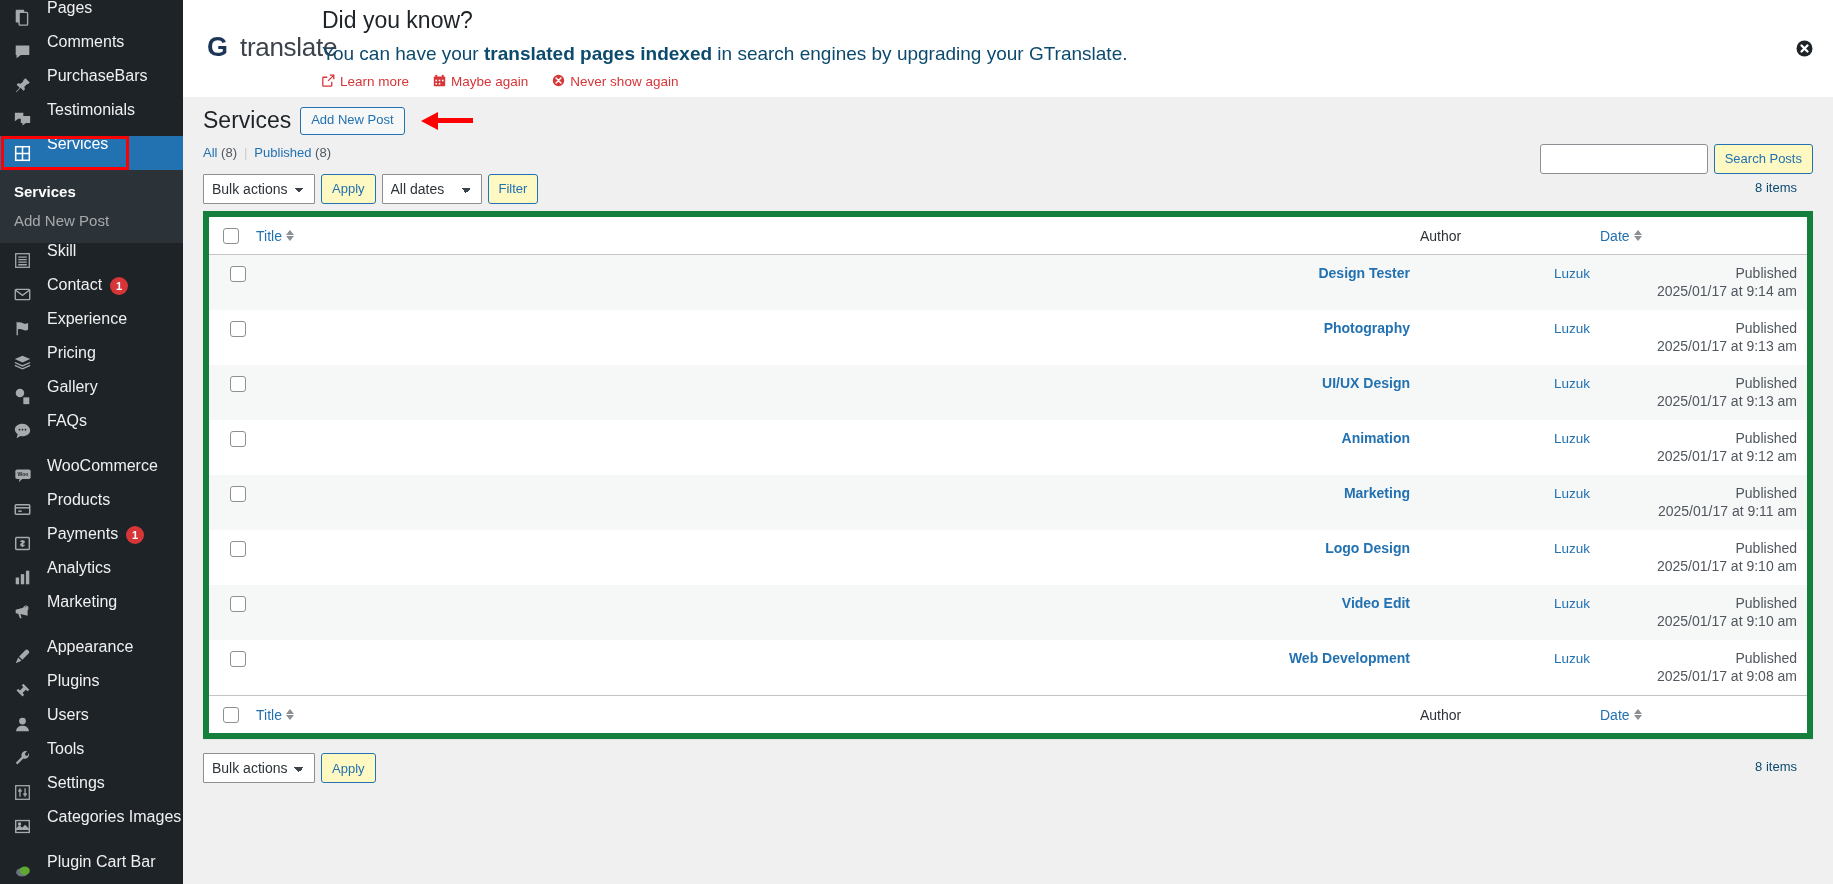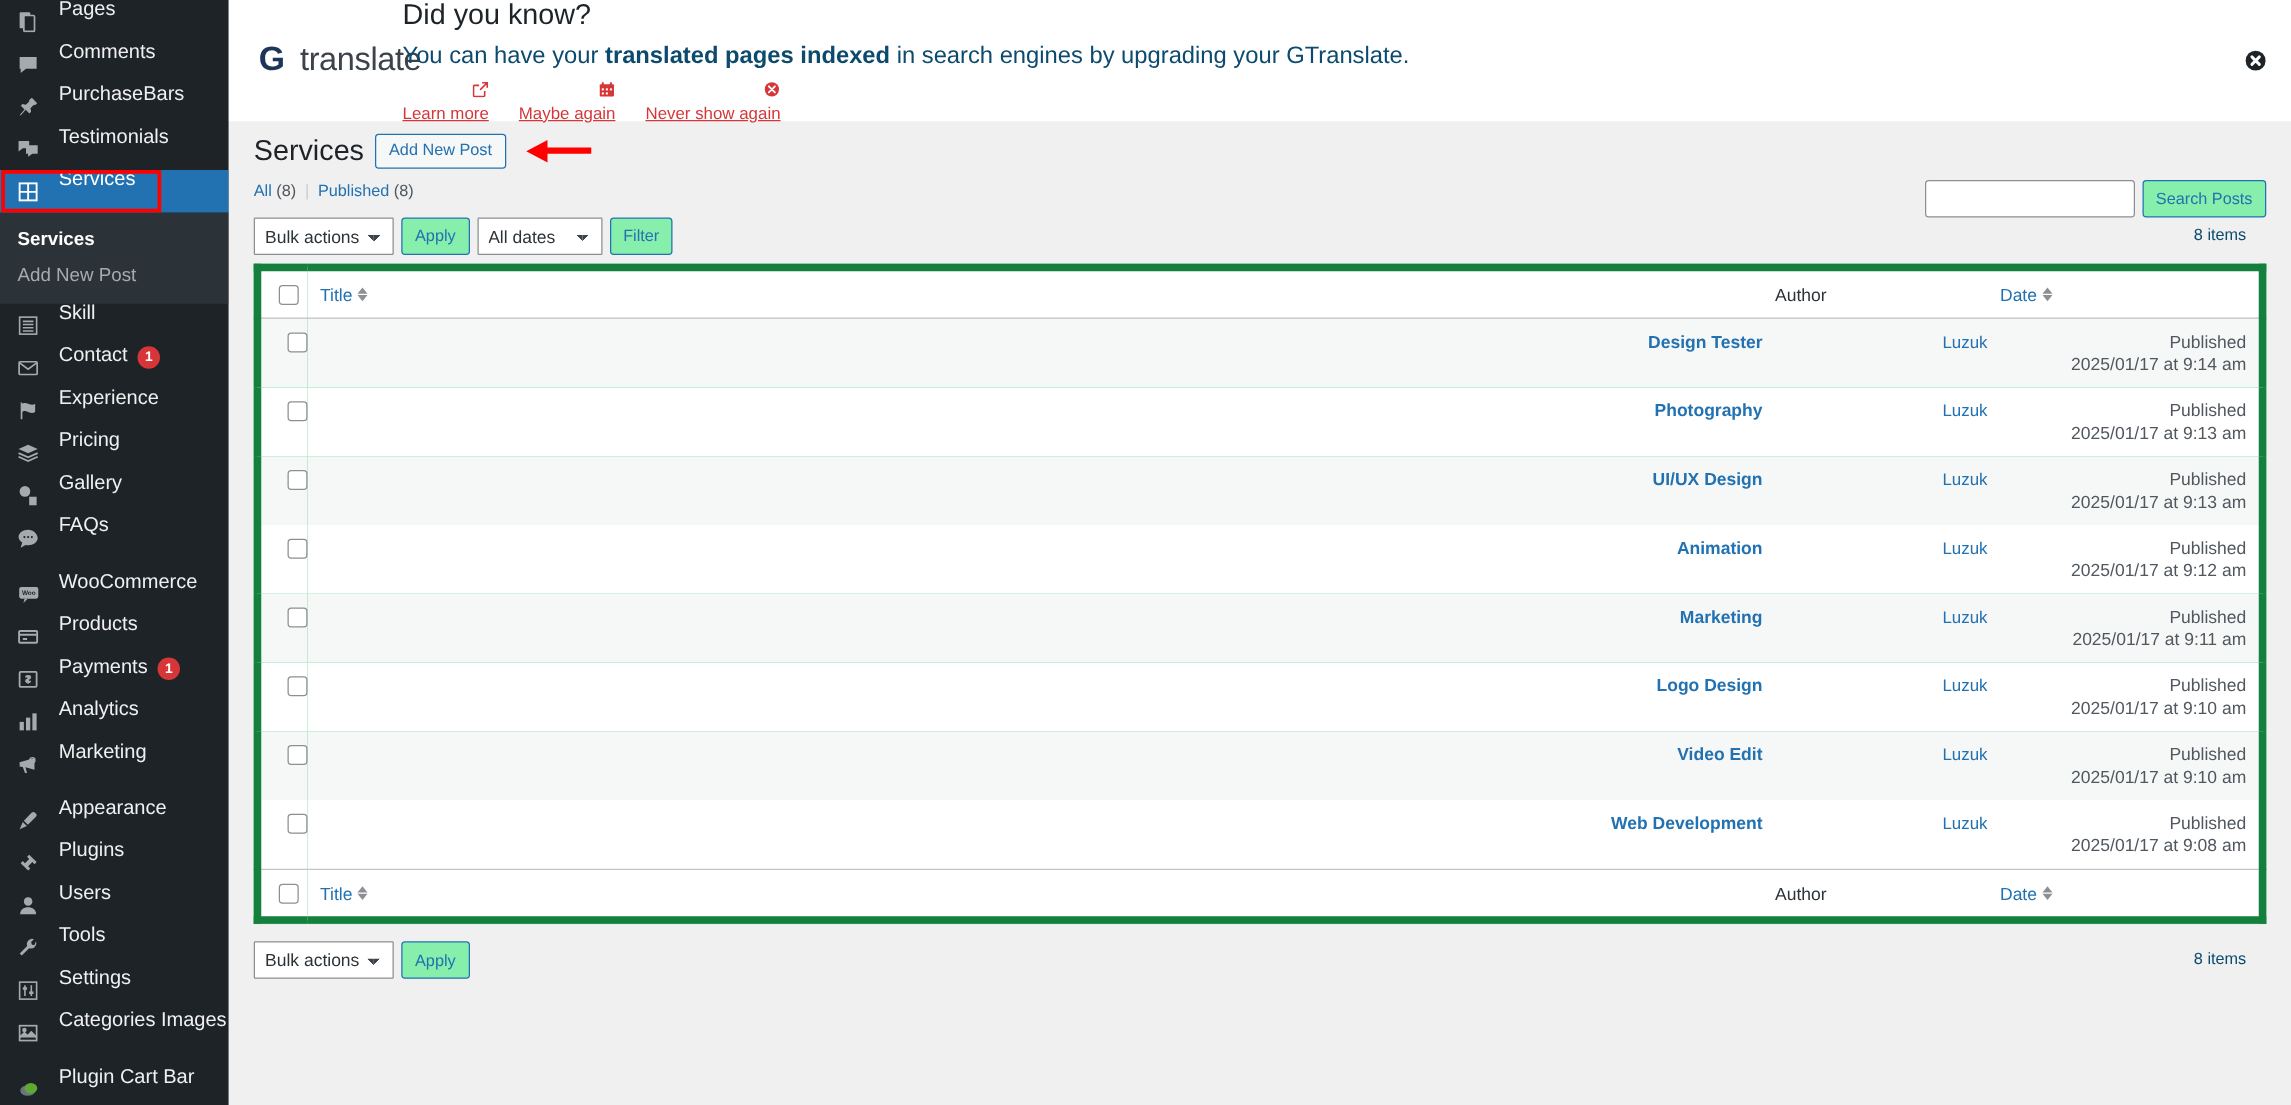--- a/index.html
+++ b/index.html
@@ -127,26 +127,24 @@
   }
   .gt-text {
     font-size: 19px;
     color: #0c4a6e;
     margin: 0 0 9px 0;
   }
   .gt-text b { font-weight: 700; }
   .gt-links { display: flex; gap: 24px; font-size: 13.5px; }
   .gt-links a {
     color: #d63638;
-    text-decoration: underline;
     display: inline-flex;
-    align-items: flex-end;
+    align-items: flex-start;
     gap: 5px;
     cursor: pointer;
-    flex-direction: column;
   }
   .gt-links .li { color: #d63638; display:inline-flex; }
   .gt-dismiss {
     position: absolute;
     right: 20px; top: 40px;
     width: 17px; height: 17px;
     cursor: pointer;
   }
 
   
@@ -237,21 +235,21 @@
       calc(100% - 10px) 13px;
     background-size: 5px 5px, 5px 5px;
     background-repeat: no-repeat;
     font-family: "Liberation Sans", sans-serif;
     cursor: pointer;
   }
   .btn-sec {
     height: 30px;
     font-size: 13px;
     color: #2271b1;
-    background: #86efac;
+    background: #fef9c3;
     border: 1px solid #2271b1;
     border-radius: 3px;
     padding: 0 10px;
     margin-right: 6px;
     cursor: pointer;
     font-family: "Liberation Sans", sans-serif;
   }
   .search-box {
     position: absolute;
     right: 0; top: -30px;

